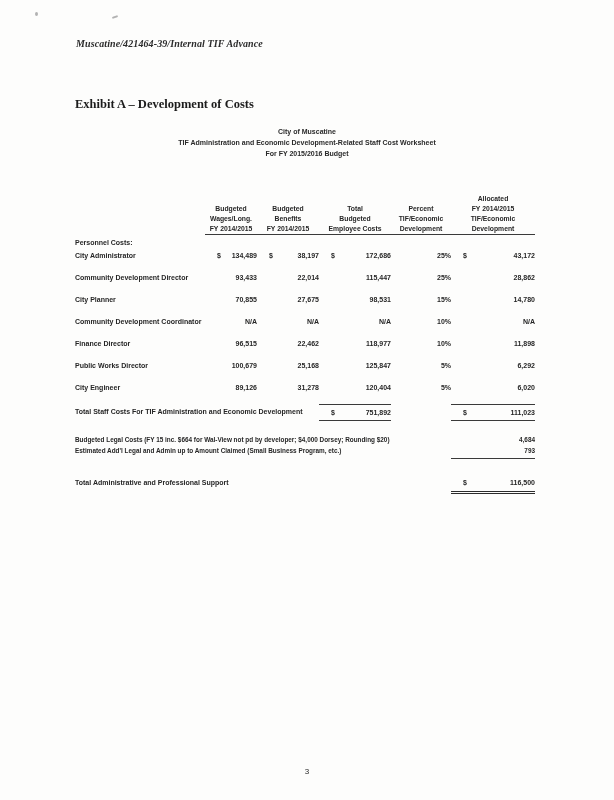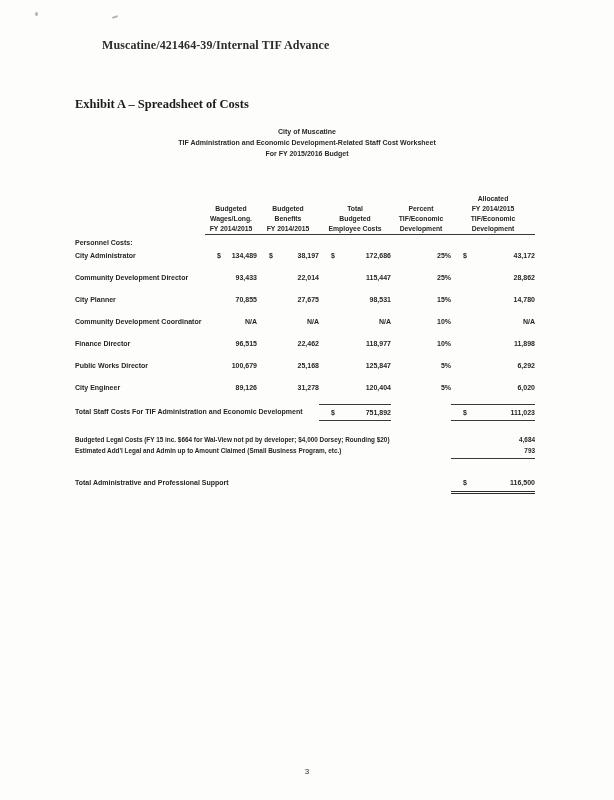--- a/index.html
+++ b/index.html
@@ -7,23 +7,23 @@
   .sheet {
     position:relative; width:614px; height:800px; margin:0 auto;
     background:#fdfdfc; color:#242424; overflow:hidden;
     font-family:"Liberation Sans", sans-serif;
   }
   .artifact { position:absolute; background:#8a8a8a; opacity:.65; }
   .artifact-a { left:35px; top:12px; width:3px; height:4px; border-radius:50%; }
   .artifact-b { left:112px; top:16px; width:6px; height:2px; transform:rotate(-20deg); border-radius:2px; }
 
   .doc-ref {
-    position:absolute; left:102px; top:38px;
-    font-family:"Liberation Serif", serif; font-size:12px; font-weight:700;
-    letter-spacing:.1px; color:#2d2d2d;
+    position:absolute; left:76px; top:38px;
+    font-family:"Liberation Serif", serif; font-size:10px; font-weight:700;
+    letter-spacing:.1px; color:#2d2d2d;font-style:italic;
   }
   .exhibit-title {
     position:absolute; left:75px; top:97px;
     font-family:"Liberation Serif", serif; font-size:12.5px; font-weight:700;
     color:#1c1c1c;
   }
   .ws-titles {
     position:absolute; left:0; right:0; top:126px; text-align:center;
     font-size:7px; font-weight:700; line-height:11px; color:#2a2a2a;
   }
@@ -61,21 +61,21 @@
 </style>
 </head>
 <body>
 
 <div class="sheet">
   <div class="artifact artifact-a"></div>
   <div class="artifact artifact-b"></div>
 
   <div class="doc-ref">Muscatine/421464-39/Internal TIF Advance</div>
 
-  <div class="exhibit-title">Exhibit A – Spreadsheet of Costs</div>
+  <div class="exhibit-title">Exhibit A – Development of Costs</div>
 
   <div class="ws-titles">
     <div>City of Muscatine</div>
     <div>TIF Administration and Economic Development-Related Staff Cost Worksheet</div>
     <div>For FY 2015/2016 Budget</div>
   </div>
 
   <table class="ws-table">
     <colgroup>
       <col style="width:130px">

